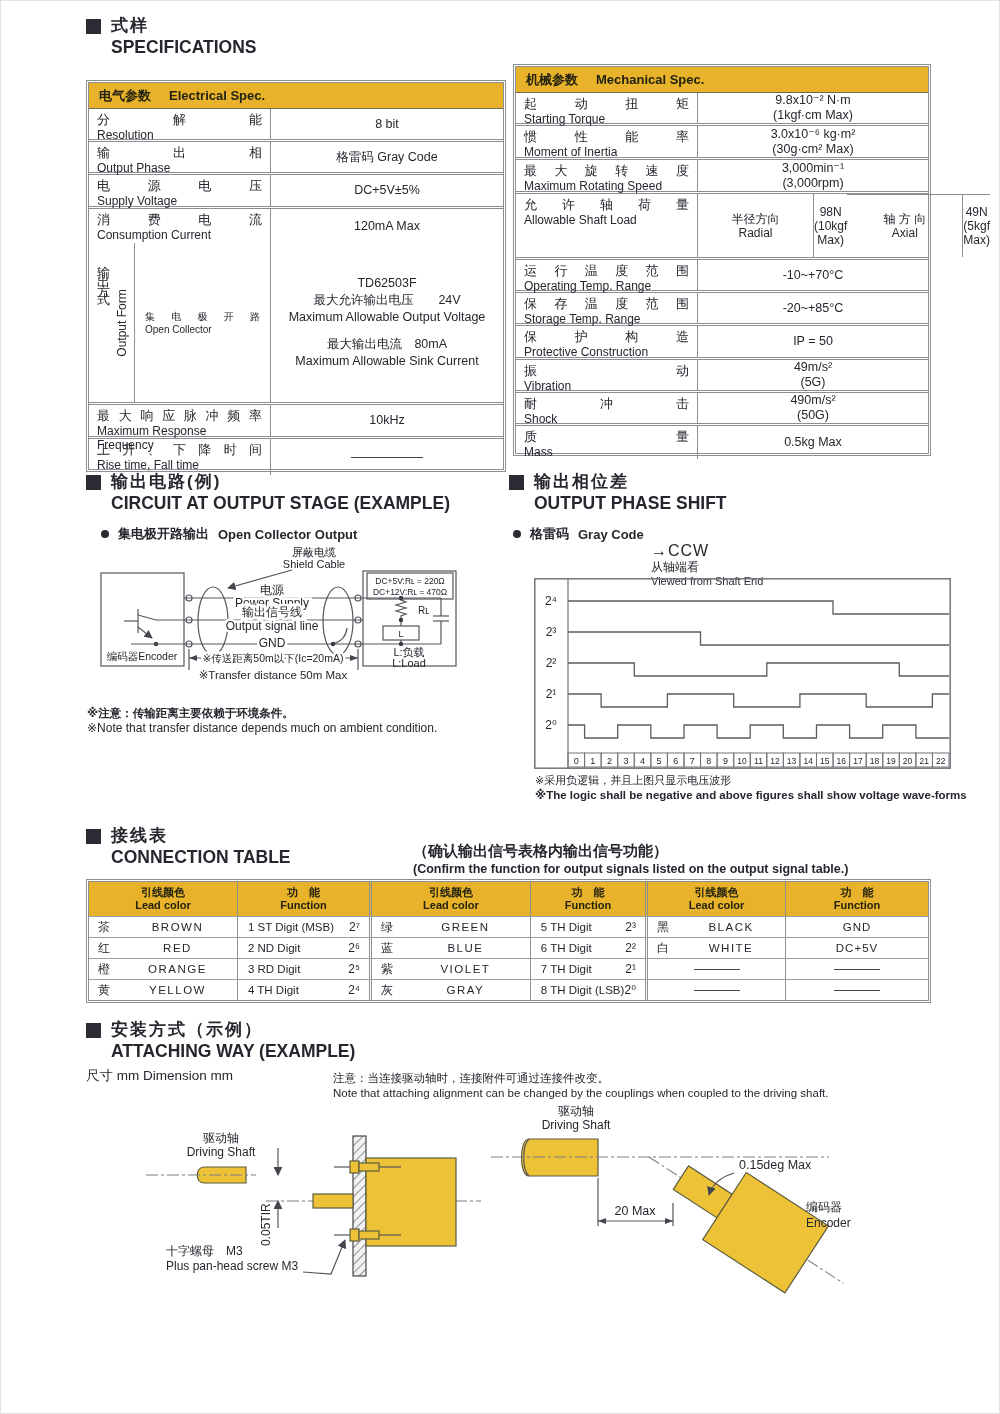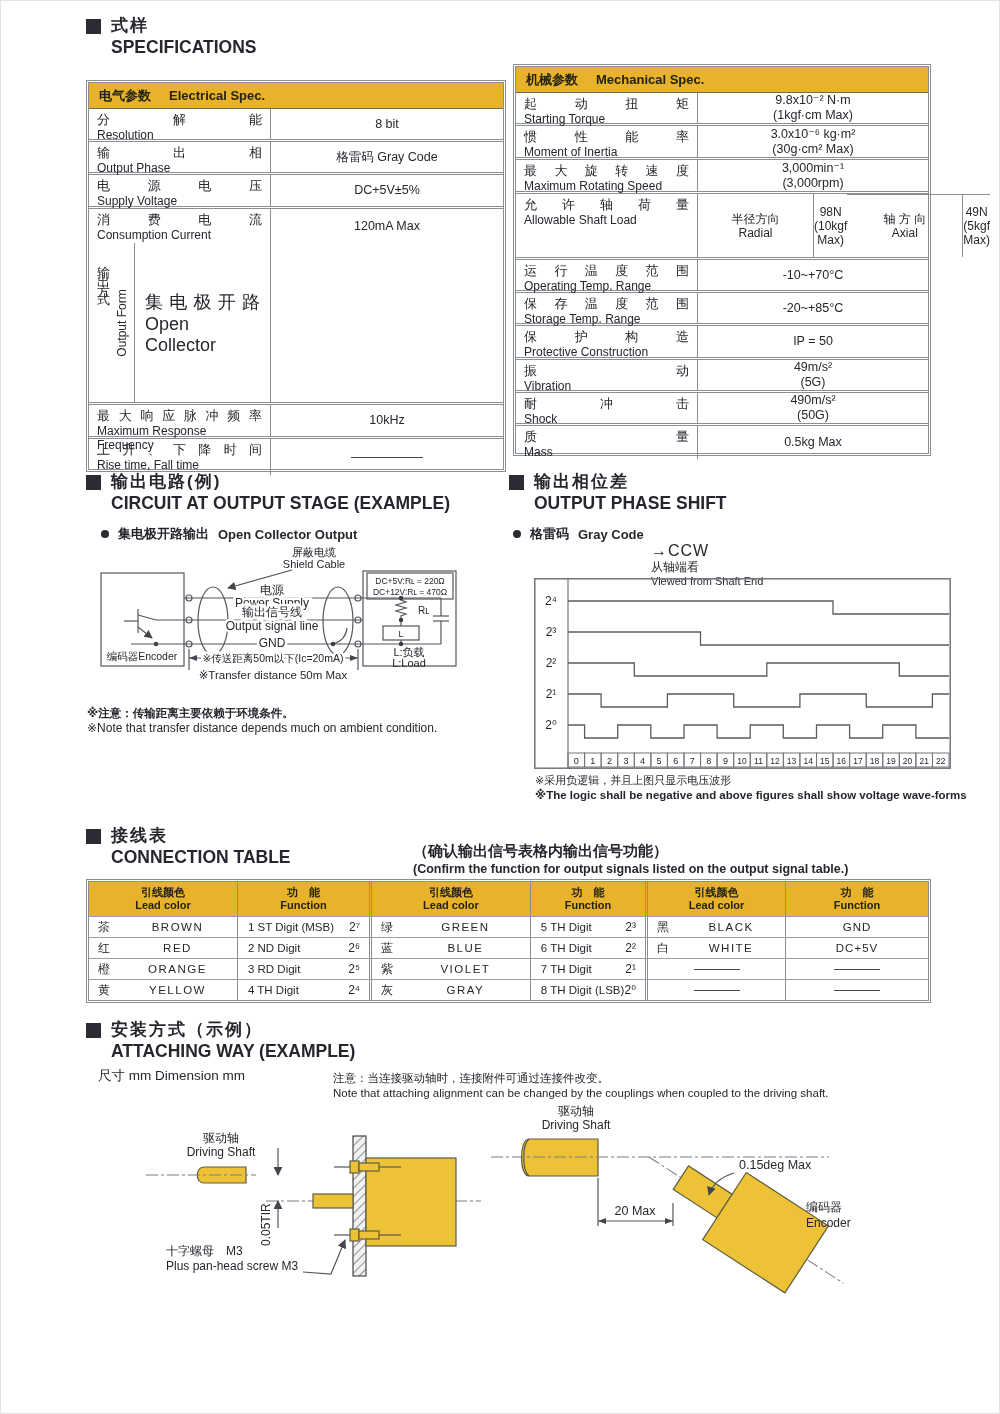--- a/index.html
+++ b/index.html
@@ -28,21 +28,21 @@
   .slab{width:182px;flex:none;border-right:1.5px solid var(--bd);padding:3px 8px 0 8px;box-sizing:border-box;}
   .slab .jz{font-size:13px;line-height:16px;}
   .slab .enl{font-size:12px;line-height:14px;}
   .jz{text-align:justify;text-align-last:justify;}
   .sval{flex:1;display:flex;flex-direction:column;align-items:center;justify-content:center;font-size:12.5px;line-height:15px;text-align:center;}
   .dashline{display:inline-block;width:72px;border-top:1.5px solid #44464e;}
   
   .of-vert{width:46px;flex:none;border-right:1.5px solid var(--bd);position:relative;box-sizing:border-box;}
   .of-zh{position:absolute;left:5px;top:12px;writing-mode:vertical-lr;letter-spacing:9px;font-size:13px;}
   .of-en{position:absolute;left:26px;top:50%;white-space:nowrap;font-size:12px;transform-origin:0 0;transform:rotate(-90deg) translate(-50%,0);}
-  .of-type{width:136px;flex:none;border-right:1.5px solid var(--bd);display:flex;flex-direction:column;justify-content:center;padding:0 10px;font-size:18px;box-sizing:border-box;}
+  .of-type{width:136px;flex:none;border-right:1.5px solid var(--bd);display:flex;flex-direction:column;justify-content:center;padding:0 10px;font-size:10px;box-sizing:border-box;}
   .of-val{flex:1;display:flex;flex-direction:column;align-items:center;padding-top:32px;font-size:12.5px;line-height:17px;text-align:center;}
   .of-val .sp{height:10px;}
   
   .shaft-sub{flex:1;display:flex;}
   .ssr{display:flex;flex:1;}
   .ssr + .ssr{border-top:1.5px solid var(--bd);}
   .ssl{width:116px;flex:none;border-right:1.5px solid var(--bd);display:flex;flex-direction:column;align-items:center;justify-content:center;font-size:12px;line-height:14px;box-sizing:border-box;}
   .ssv{flex:1;display:flex;flex-direction:column;align-items:center;justify-content:center;font-size:12px;line-height:14px;text-align:center;}
   
   .note{position:absolute;font-size:11.5px;line-height:15px;}
@@ -64,21 +64,21 @@
   .lead-zh{width:32px;padding-left:9px;font-size:12px;flex:none;box-sizing:content-box;}
   .lead-en{flex:1;text-align:center;font-size:11.5px;letter-spacing:1.5px;padding-right:12px;}
   .func-t{padding-left:10px;font-size:11.5px;}
   .func-s{margin-left:auto;padding-right:9px;font-size:12px;}
   .func-c{flex:1;text-align:center;font-size:11.5px;letter-spacing:1px;}
   .cdash{display:inline-block;width:46px;border-top:1.5px solid #44464e;margin:0 auto;}
   
   .conn-note{position:absolute;}
   .conn-note .zh{font-size:15px;font-weight:600;line-height:20px;}
   .conn-note .en{font-size:12.5px;font-weight:600;line-height:17px;}
-  .dim-label{position:absolute;font-size:13.5px;margin-left:12px;}
+  .dim-label{position:absolute;font-size:13.5px;}
   svg text{fill:var(--ink);}
   .ln{stroke:var(--ln);fill:none;stroke-width:1.2;}
   .yl{fill:#eec236;stroke:#5d5d40;stroke-width:1.2;}
   .bgw{paint-order:stroke;stroke:#fff;stroke-width:5px;}
   .cl{stroke:#7a7c82;stroke-width:1;stroke-dasharray:12 3 3 3;fill:none;}
 </style>
 </head>
 <body>
 
 <div class="page">
@@ -128,20 +128,28 @@
       </div>
     <div class="srow" style="height:162px;">
       <div class="of-vert">
         <span class="of-zh">输出方式</span>
         <span class="of-en">Output Form</span>
       </div>
       <div class="of-type">
         <div class="jz">集电极开路</div>
         <div>Open Collector</div>
       </div>
+      <div class="of-val" id="of-val">
+          <div>TD62503F</div>
+          <div>最大允许输出电压　　24V</div>
+          <div>Maximum Allowable Output Voltage</div>
+          <div class="sp"></div>
+          <div>最大输出电流　80mA</div>
+          <div>Maximum Allowable Sink Current</div>
+        </div>
     </div>
     <div id="elec-tail">
         <div class="srow" style="height: 34px;">
           <div class="slab">
             <div class="jz">最大响应脉冲频率</div>
             <div class="enl">Maximum Response Frequency</div>
           </div>
           <div class="sval">10kHz</div>
         </div>
         <div class="srow" style="height: 36px;">

